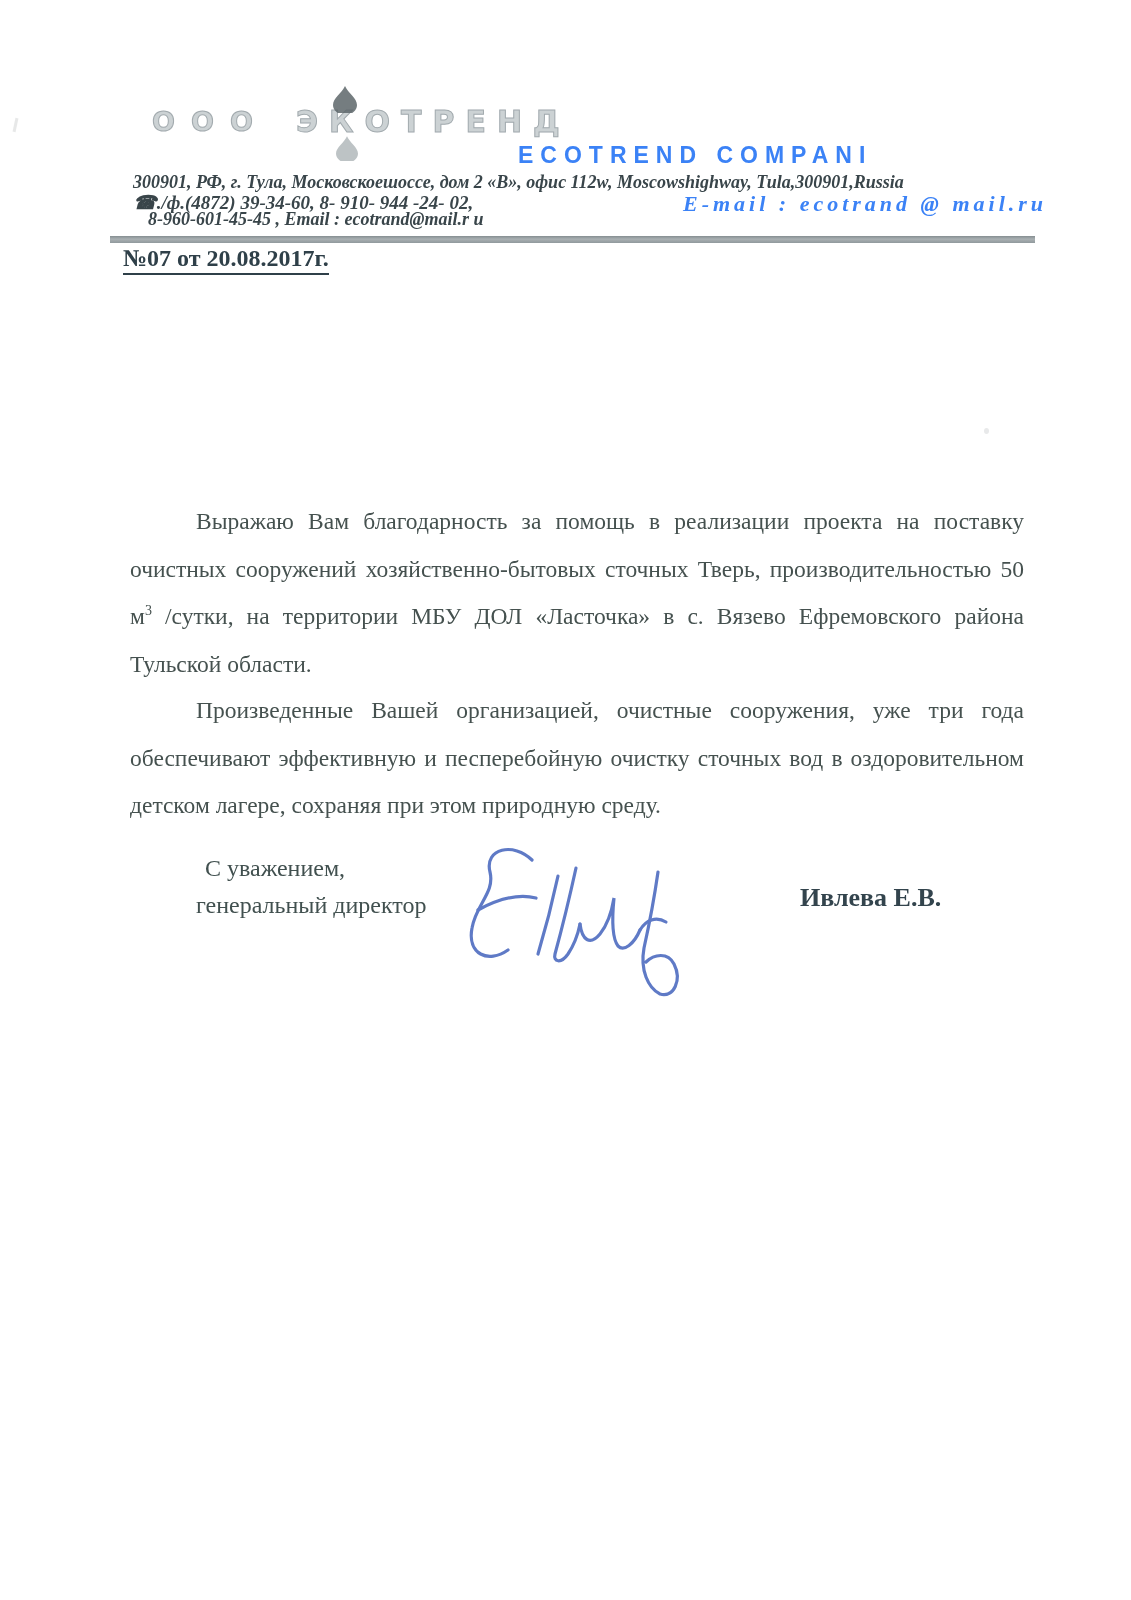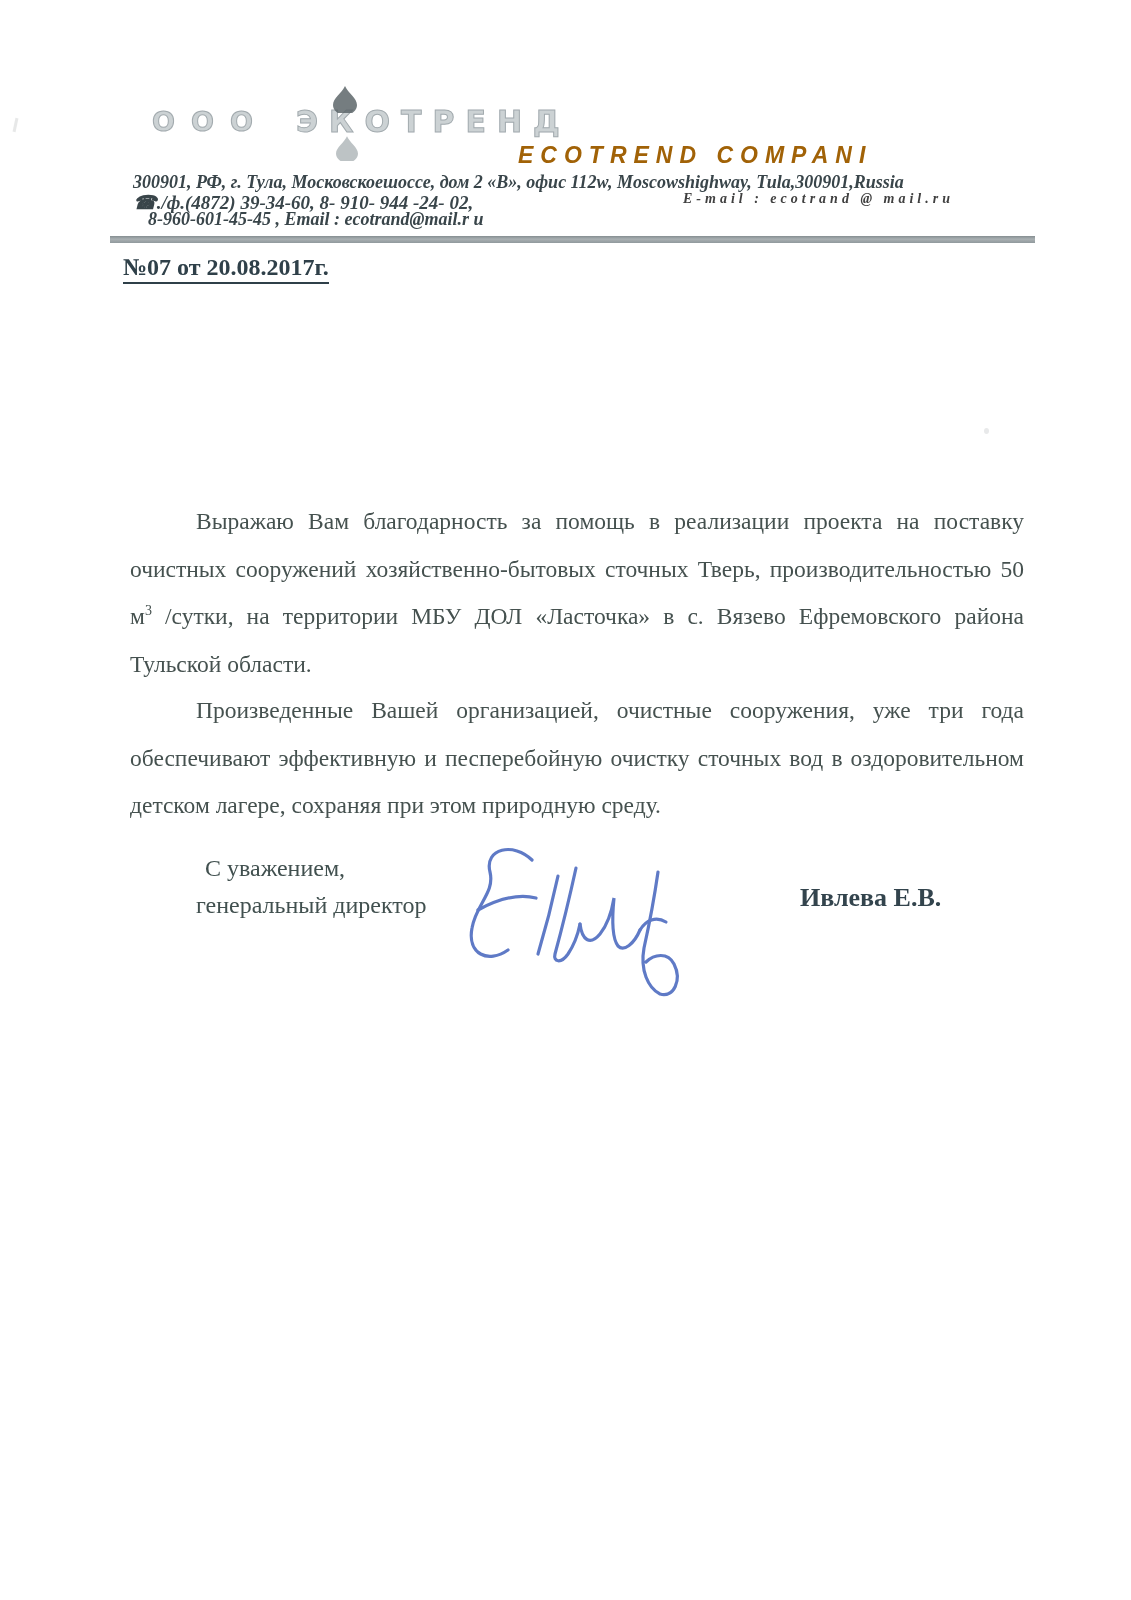--- a/index.html
+++ b/index.html
@@ -30,58 +30,58 @@
     letter-spacing:11px;
     color:#ccd2d4;
     -webkit-text-stroke:1px #a2aaae;
   }
   .droplet-top{left:333px;top:86px;}
   .droplet-bottom{left:336px;top:136px;}
 
   .company-en{
     left:518px;top:142px;
     font-family:"Liberation Sans",sans-serif;
-    font-style:italic;font-weight:700;
+    font-weight:700;
     font-size:23px;letter-spacing:7px;
-    color:#a16207;
+    color:#3b82f6;
     white-space:nowrap;
   }
   .addr-line{
     left:133px;top:172px;
     font-style:italic;font-weight:700;
     font-size:18px;color:#39454a;
     white-space:nowrap;
   }
   .phone-line{
     left:133px;top:191px;
     font-style:italic;font-weight:700;
     font-size:19px;color:#39454a;
     white-space:nowrap;
   }
   .email-top{
     left:683px;top:191px;
     font-style:italic;font-weight:700;
-    font-size:14px;letter-spacing:4px;
-    color:#404040;white-space:nowrap;
+    font-size:22px;letter-spacing:4px;
+    color:#3b82f6;white-space:nowrap;
   }
   .phone-line2{
     left:148px;top:209px;
     font-style:italic;font-weight:700;
     font-size:18px;color:#39454a;
     white-space:nowrap;
   }
   .head-rule{
     left:110px;top:236px;width:925px;height:7px;
     background:linear-gradient(180deg,#707a7e 0%,#9aa2a5 45%,#7d878b 100%);
     opacity:.85;
   }
 
   
   .ref-num{
-    left:123px;top:254px;
+    left:123px;top:245px;
     font-weight:700;font-size:24px;
     color:#2f4049;
     border-bottom:2px solid #2f4049;
     padding-bottom:1px;
     white-space:nowrap;
   }
   .addressee{
     left:576px;top:246px;width:470px;
     font-weight:700;font-size:26px;
     line-height:33px;color:#3a505c;

